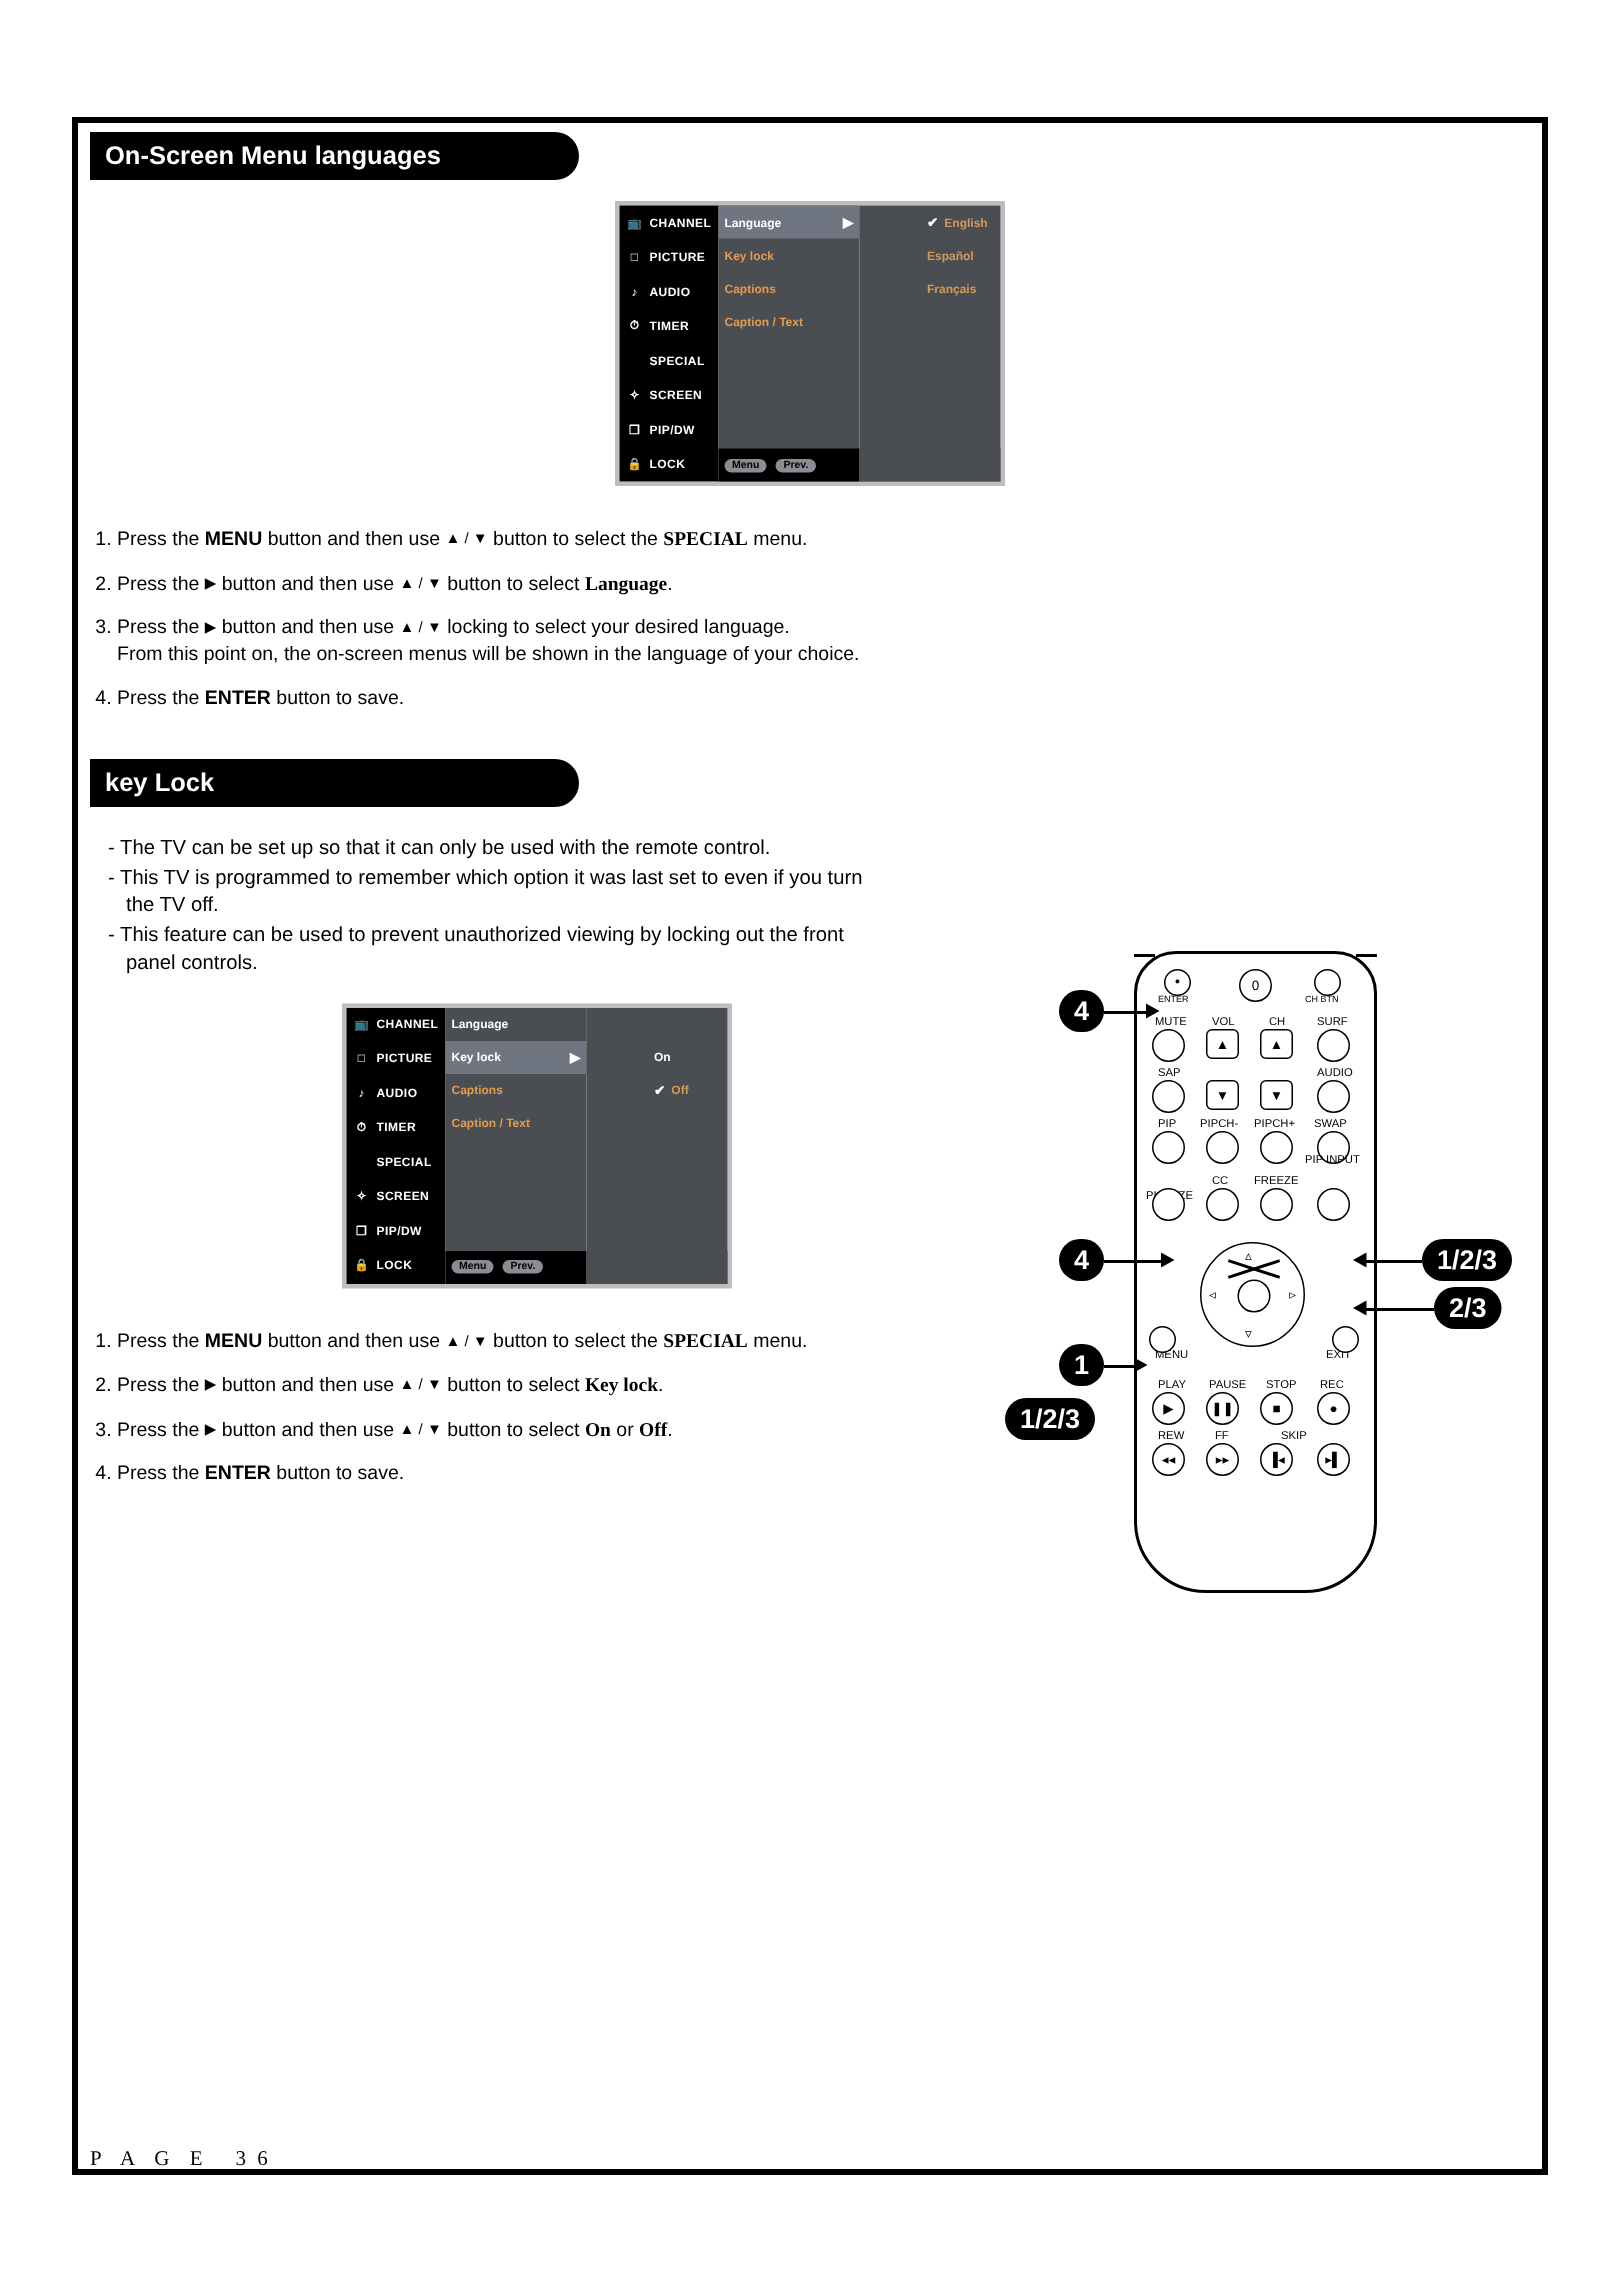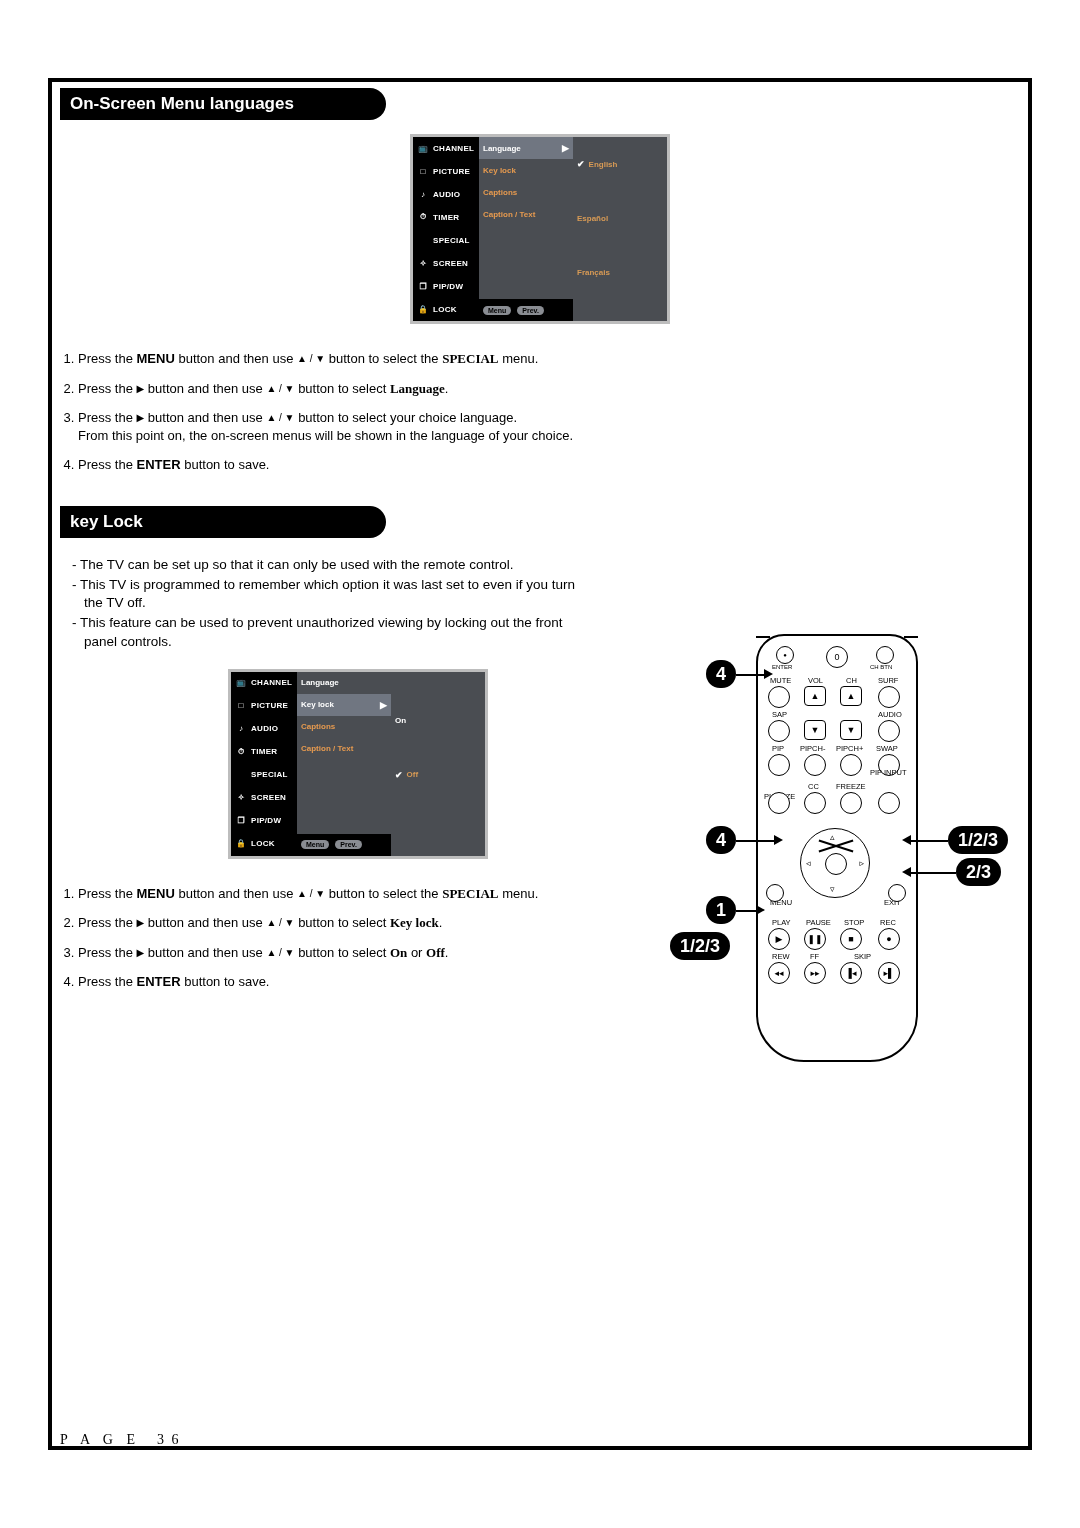--- a/index.html
+++ b/index.html
@@ -83,22 +83,23 @@
     display:flex; align-items:center; justify-content:space-between;
     padding: 0 4px; height:22px; font-weight:bold;
   }
   .osd-col2 .item {
     color: #e69a4f;
     padding: 0 4px;
     height:22px; display:flex; align-items:center; font-weight:bold;
   }
   .osd-col3 .item3 {
     color: #d79a55;
-    height:22px; display:flex; align-items:center; padding:16px 4px;
+    height:22px; display:flex; align-items:center; padding:0 4px;
     font-weight:bold;
+    margin-left:41px;
   }
   .osd-col3 .chk::before {
     content: "✔"; color:#fff; margin-right:4px; font-size:9px;
   }
   .osd-foot {
     height: 22px; background:#000; display:flex; align-items:center;
     gap:6px; padding-left:4px;
   }
   .osd-foot .pill {
     background:#8a8d93; color:#000; font-size:7px; padding:1px 5px;
@@ -314,21 +315,21 @@
     </div>
 
     <ol class="steps">
       <li>
         <span>Press the </span><span class="bold">MENU</span><span> button and then use </span><span class="tri">▲ / ▼</span><span> button to select the </span><span class="boldser">SPECIAL</span><span> menu.</span>
       </li>
       <li>
         <span>Press the </span><span class="tri">▶</span><span> button and then use </span><span class="tri">▲ / ▼</span><span> button to select </span><span class="boldser">Language</span><span>.</span>
       </li>
       <li>
-        <span>Press the </span><span class="tri">▶</span><span> button and then use </span><span class="tri">▲ / ▼</span><span> button to select your choice language.</span><br>
+        <span>Press the </span><span class="tri">▶</span><span> button and then use </span><span class="tri">▲ / ▼</span><span> locking to select your desired language.</span><br>
         <span>From this point on, the on-screen menus will be shown in the language of your choice.</span>
       </li>
       <li>
         <span>Press the </span><span class="bold">ENTER</span><span> button to save.</span>
       </li>
     </ol>
 
     
     <div class="sec2">
     <div class="tab" style="min-width:300px">key Lock</div>

